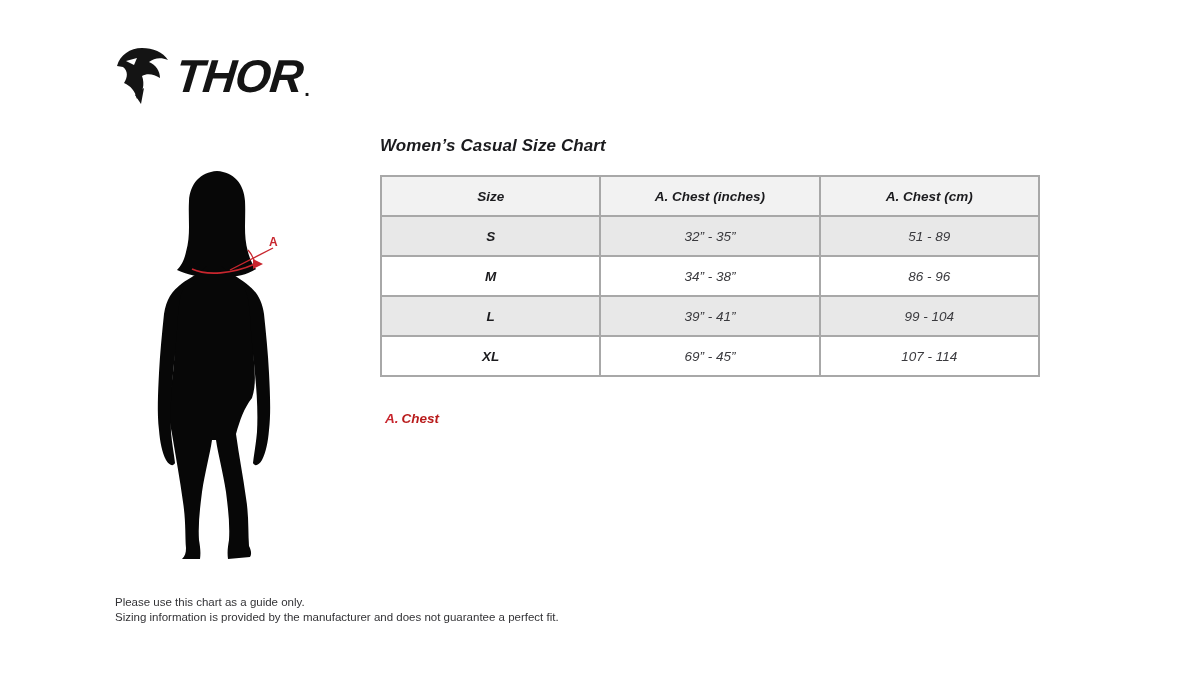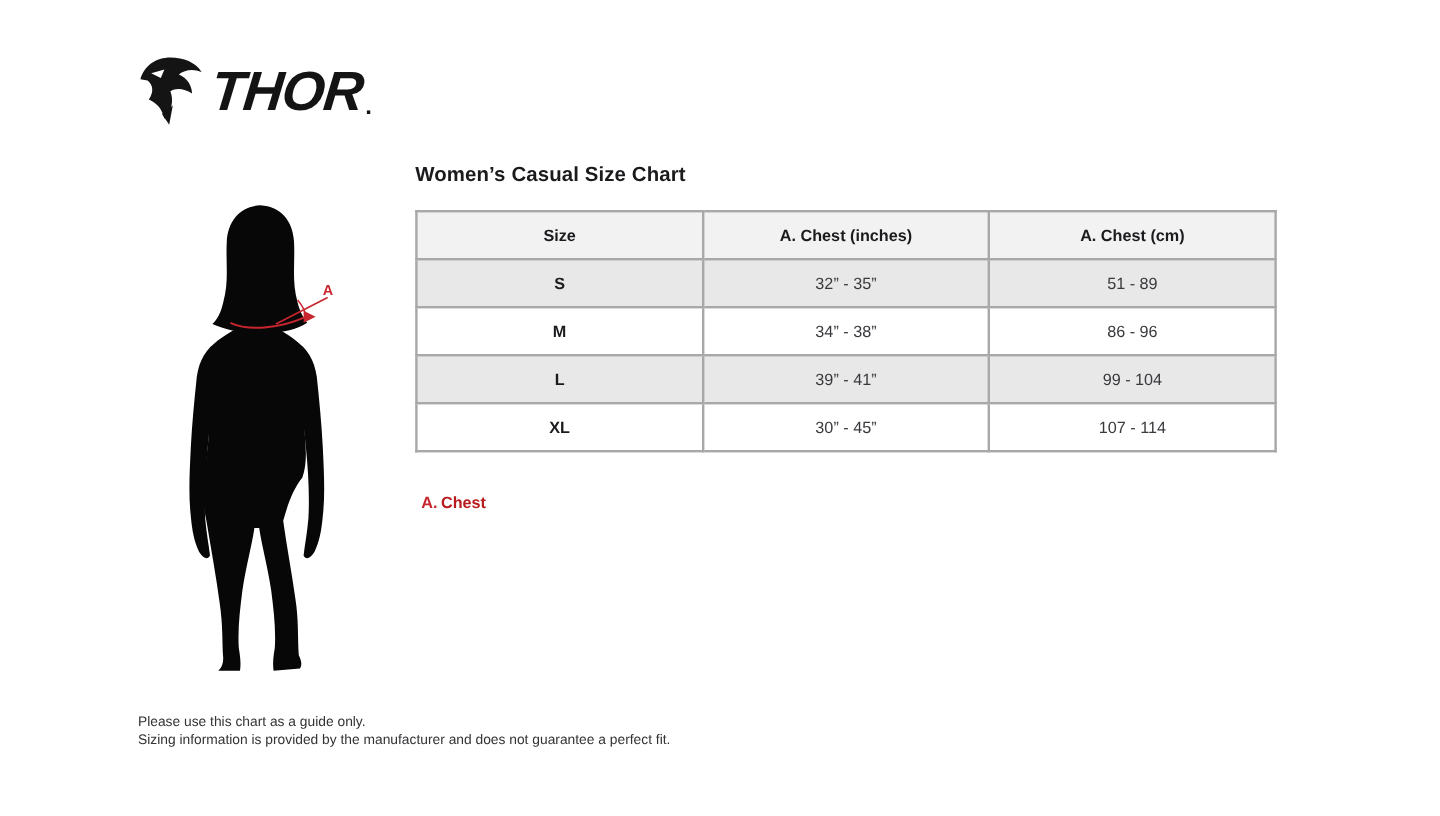--- a/index.html
+++ b/index.html
@@ -25,27 +25,27 @@
     line-height: 1;
   }
   .logo-dot { font-size: 20px; font-weight: 700; color: #141414; align-self: flex-end; margin-bottom: 6px; margin-left: -2px; }
 
   
   .figure-wrap { position: absolute; left: 152px; top: 168px; width: 156px; height: 400px; }
   .figure-wrap svg { display: block; }
   .annot-label { font-family: "Liberation Sans", sans-serif; font-size: 12px; font-weight: 700; }
 
   
-  .content { position: absolute; left: 346px; top: 136px; width: 718px; }
+  .content { position: absolute; left: 380px; top: 136px; width: 718px; font-style: italic; }
   .page-title {
     font-size: 17px; font-weight: 700; color: #1b1b1e;
     margin-bottom: 19px; letter-spacing: 0.1px;
   }
   table.size-chart {
-    width: 718px; border-collapse: collapse; table-layout: fixed;
+    width: 660px; border-collapse: collapse; table-layout: fixed;
   }
   table.size-chart th, table.size-chart td {
     border: 2px solid #a8a8a8;
     text-align: center; vertical-align: middle;
     font-size: 13.5px;
     height: 40px;
   }
   table.size-chart th {
     background: #f2f2f2; font-weight: 700; color: #1b1b1e;
   }
@@ -127,21 +127,21 @@
         <td>34” - 38”</td>
         <td>86 - 96</td>
       </tr>
       <tr class="row-alt">
         <td class="size-cell">L</td>
         <td>39” - 41”</td>
         <td>99 - 104</td>
       </tr>
       <tr class="row-plain">
         <td class="size-cell">XL</td>
-        <td>30” - 45”</td>
+        <td>69” - 45”</td>
         <td>107 - 114</td>
       </tr>
     </tbody>
   </table>
 
   <div class="measure-section">
     <div class="measure-item">
       <div class="measure-head">
         <span class="measure-key">A.</span><span class="measure-label">Chest</span>
       </div>

